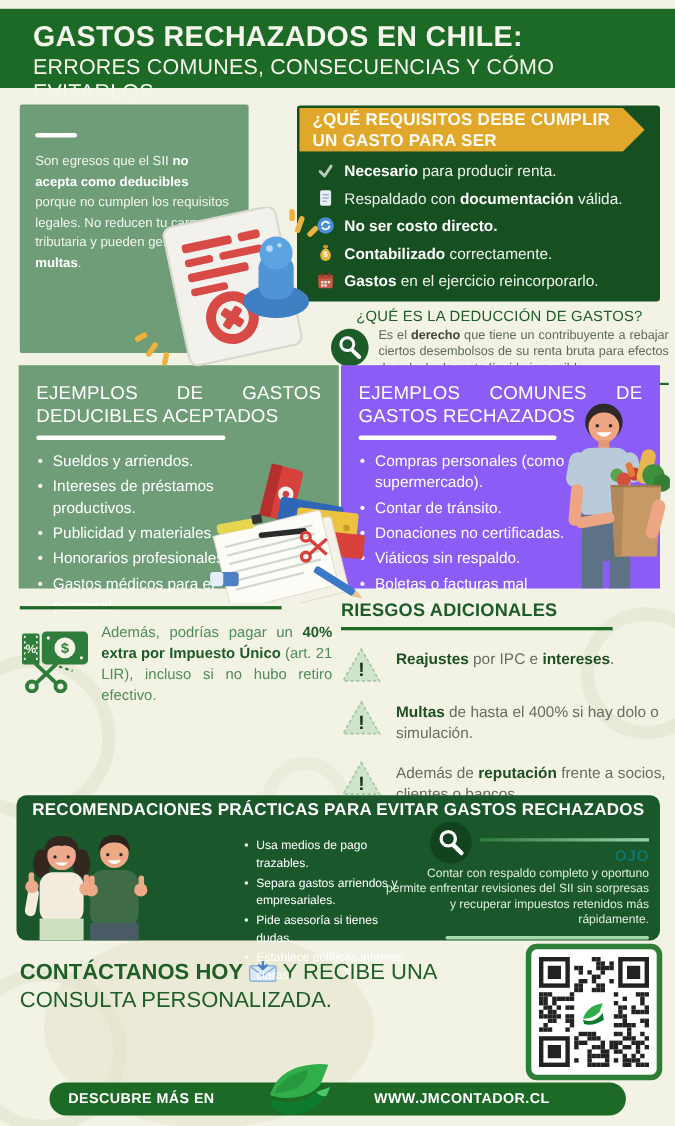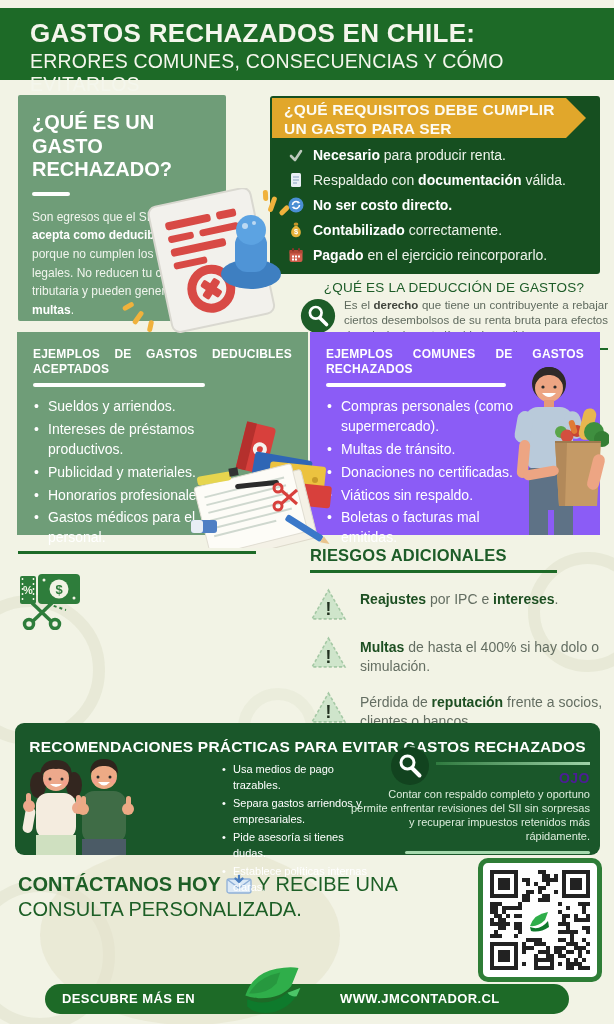--- a/index.html
+++ b/index.html
@@ -49,21 +49,21 @@
   .ded-row{display:flex;gap:8px;align-items:flex-start}
   .ded-ic{flex:0 0 36px}
   .ded-row p{font-size:11.5px;line-height:1.3;color:#5f6a5e;text-align:justify;
              border-bottom:2.5px solid #1d6a27;padding-bottom:5px}
   .ded-row .b{color:#41453d;font-weight:800}
 
   
   .ex-box{position:absolute;color:#fff;padding:15px 16px;z-index:1}
   .accepted{left:17px;top:332px;width:291px;height:203px;background:#6f9d78}
   .rejected{left:310px;top:332px;width:290px;height:203px;background:#8b5cf6}
-  .ex-box h3{font-size:12px;font-weight:700;line-height:1.25;text-align:justify;letter-spacing:.2px}
+  .ex-box h3{font-size:17px;font-weight:400;line-height:1.25;text-align:justify;letter-spacing:.2px}
   .exdiv{height:4px;background:#fff;border-radius:2px;margin:6px 0 10px}
   .accepted .exdiv{width:172px}.rejected .exdiv{width:180px}
   .ex-box ul{list-style:none;font-size:14px;line-height:1.42}
   .accepted ul{width:192px}.rejected ul{width:206px}
   .ex-box li{position:relative;padding-left:15px;margin-bottom:3px}
   .ex-box li::before{content:"•";position:absolute;left:1px}
   .supplies-ill{position:absolute;left:183px;top:410px;z-index:3}
   .man-ill{position:absolute;left:497px;top:358px;z-index:3}
 
   
@@ -79,32 +79,32 @@
   .risks{position:absolute;left:310px;top:546px;width:296px;z-index:1}
   .risks .sect-line{width:247px}
   .risk-row{display:flex;gap:13px;margin-top:15px;align-items:flex-start}
   .risk-ic{flex:0 0 37px}
   .risk-row p{font-size:14px;line-height:1.35;color:#646e62;padding-top:2px}
   .risk-row .b{color:#1d4f22}
 
   
   .rec-box{position:absolute;left:15px;top:723px;width:585px;height:132px;background:#1a572a;
            border-radius:9px;z-index:1}
-  .rec-box h3{text-align:center;font-size:15.5px;font-weight:800;color:#fff;padding-top:15px;
+  .rec-box h3{text-align:center;font-size:15.5px;font-weight:800;color:#fff;padding-top:5px;
               letter-spacing:.2px}
   .people-ill{position:absolute;left:20px;top:751px;z-index:2}
   .rec-list{position:absolute;left:222px;top:762px;width:150px;list-style:none;color:#fff;
             font-size:11px;line-height:1.45;z-index:2}
   .rec-list li{position:relative;padding-left:11px;margin-bottom:2px}
   .rec-list li::before{content:"•";position:absolute;left:0}
   .rec-right{position:absolute;left:350px;top:744px;width:240px;z-index:2}
   .rec-mag{position:absolute;left:40px;top:2px}
   .rec-line{position:absolute;left:86px;top:18px;right:0;height:3px;
             background:linear-gradient(to right,#2f7a3f,#9fd3a8)}
-  .rec-label{text-align:right;font-size:14px;font-weight:800;color:#4c1d95;margin-top:26px;
+  .rec-label{text-align:right;font-size:14px;font-weight:800;color:#0f766e;margin-top:26px;
              letter-spacing:.5px}
   .rec-note{text-align:right;font-size:11px;line-height:1.27;color:#dcecdc;margin-top:2px}
   .rec-bline{height:3px;background:#a6d9ae;margin:7px 0 0 55px;border-radius:2px}
 
   
   .cta{position:absolute;left:18px;top:862px;width:458px;color:#1d5f26;z-index:1}
   .cta-p{font-size:13px;font-weight:700;line-height:1.3;letter-spacing:.1px}
   .cta-p .b{font-weight:800}
   .contact{margin-top:10px;font-size:20px;font-weight:400;line-height:1.25}
   .contact strong{font-weight:800}
@@ -129,21 +129,20 @@
   <div class="coin ring" style="left:-35px;top:880px;width:150px;height:150px"></div>
   <div class="coin ring" style="left:238px;top:688px;width:80px;height:80px;opacity:.3"></div>
   <div class="blob" style="left:40px;top:845px;width:300px;height:180px"></div>
 
   <header class="header">
     <h1>GASTOS RECHAZADOS EN CHILE:</h1>
     <h2>ERRORES COMUNES, CONSECUENCIAS Y CÓMO EVITARLOS</h2>
   </header>
 
   <section class="what-box">
-    <h3>¿QUÉ ES UN GASTO RECHAZADO?</h3>
     <div class="wdiv"></div>
     <p><span>Son egresos que el SII </span><span class="b">no acepta como deducibles</span><span> porque no cumplen los requisitos legales. No reducen tu carga tributaria y pueden generar </span><span class="b">multas</span><span>.</span></p>
   </section>
 
   <svg class="stamp-ill" width="182" height="150" viewBox="0 0 182 150">
     <g transform="rotate(-12 90 75)">
       <rect x="38" y="8" width="104" height="128" rx="8" fill="#f2f1ec" stroke="#d9d8d0" stroke-width="2"></rect>
       <g fill="#d84a45">
         <rect x="52" y="26" width="46" height="8" rx="3"></rect>
           <rect x="104" y="26" width="20" height="8" rx="3"></rect>
@@ -221,21 +220,21 @@
         <rect x="4" y="1" width="2" height="3.5" rx="1" fill="#8a3428"></rect>
           <rect x="10" y="1" width="2" height="3.5" rx="1" fill="#8a3428"></rect>
         <g fill="#fff">
             <rect x="4" y="8.5" width="2" height="2"></rect>
             <rect x="7" y="8.5" width="2" height="2"></rect>
             <rect x="10" y="8.5" width="2" height="2"></rect>
             <rect x="4" y="11.5" width="2" height="2"></rect>
             <rect x="7" y="11.5" width="2" height="2"></rect>
           </g>
       </svg>
-      <span><span class="b">Pagado</span><span> en el ejercicio reincorporarlo.</span></span>
+      <span><span class="b">Gastos</span><span> en el ejercicio reincorporarlo.</span></span>
     </div>
   </div>
 
   <section class="deduction">
     <h4>¿QUÉ ES LA DEDUCCIÓN DE GASTOS?</h4>
     <div class="ded-row">
       <svg class="ded-ic" width="36" height="36" viewBox="0 0 40 40">
         <circle cx="20" cy="20" r="19" fill="#1d5c28"></circle>
         <circle cx="17.5" cy="16.5" r="6.5" fill="none" stroke="#fff" stroke-width="3"></circle>
         <line x1="22.5" y1="22.5" x2="29.5" y2="29.5" stroke="#fff" stroke-width="4" stroke-linecap="round"></line>
@@ -294,21 +293,21 @@
       <rect x="100" y="114" width="42" height="7" rx="2" fill="#3a78c9"></rect>
       <polygon points="142,114 151,117.5 142,121" fill="#e8c48e"></polygon>
     </g>
   </svg>
 
   <section class="ex-box rejected">
     <h3>EJEMPLOS COMUNES DE GASTOS RECHAZADOS</h3>
     <div class="exdiv"></div>
     <ul>
       <li>Compras personales (como supermercado).</li>
-      <li>Multas de tránsito.</li>
+      <li>Contar de tránsito.</li>
       <li>Donaciones no certificadas.</li>
       <li>Viáticos sin respaldo.</li>
       <li>Boletas o facturas mal emitidas.</li>
     </ul>
   </section>
 
   <svg class="man-ill" width="112" height="177" viewBox="0 0 112 177">
     <circle cx="52" cy="26" r="17" fill="#2e2a28"></circle>
     <circle cx="52" cy="30" r="14" fill="#eda583"></circle>
     <path d="M37,28 Q36,10 52,9 Q68,10 67,28 Q61,16 52,17 Q43,16 37,28 Z" fill="#2e2a28"></path>
@@ -351,20 +350,21 @@
         <circle cx="26" cy="14" r="1.5" fill="#f2f3e5"></circle>
           <circle cx="56" cy="32" r="1.5" fill="#f2f3e5"></circle>
         <line x1="30" y1="38" x2="48" y2="44" stroke="#2e7d3b" stroke-width="2" stroke-dasharray="3 3"></line>
         <g stroke="#2e7d3b" stroke-width="3.5" fill="none">
           <line x1="14" y1="56" x2="34" y2="37"></line>
             <line x1="34" y1="56" x2="14" y2="37"></line>
           <circle cx="11" cy="58" r="4.5"></circle>
             <circle cx="37" cy="58" r="4.5"></circle>
         </g>
       </svg>
+      <p class="cons-p2"><span>Además, podrías pagar un </span><span class="b">40% extra por Impuesto Único</span><span> (art. 21 LIR), incluso si no hubo retiro efectivo.</span></p>
     </div>
   </section>
 
   <section class="risks">
     <h3 class="sect-title">RIESGOS ADICIONALES</h3>
     <div class="sect-line"></div>
     <div class="risk-row">
       <svg class="risk-ic" width="37" height="33" viewBox="0 0 36 32">
         <polygon points="18,2 34,30 2,30" fill="#cfe5cb" stroke="#a4c8a4" stroke-width="1.5" stroke-dasharray="3 2"></polygon>
         <text x="18" y="26" text-anchor="middle" font-size="17" font-weight="bold" fill="#20301f" font-family="Liberation Sans, sans-serif">!</text>
@@ -376,21 +376,21 @@
         <polygon points="18,2 34,30 2,30" fill="#cfe5cb" stroke="#a4c8a4" stroke-width="1.5" stroke-dasharray="3 2"></polygon>
         <text x="18" y="26" text-anchor="middle" font-size="17" font-weight="bold" fill="#20301f" font-family="Liberation Sans, sans-serif">!</text>
       </svg>
       <p><span class="b">Multas</span><span> de hasta el 400% si hay dolo o simulación.</span></p>
     </div>
     <div class="risk-row">
       <svg class="risk-ic" width="37" height="33" viewBox="0 0 36 32">
         <polygon points="18,2 34,30 2,30" fill="#cfe5cb" stroke="#a4c8a4" stroke-width="1.5" stroke-dasharray="3 2"></polygon>
         <text x="18" y="26" text-anchor="middle" font-size="17" font-weight="bold" fill="#20301f" font-family="Liberation Sans, sans-serif">!</text>
       </svg>
-      <p><span>Pérdida de </span><span class="b">reputación</span><span> frente a socios, clientes o bancos.</span></p>
+      <p><span>Además de </span><span class="b">reputación</span><span> frente a socios, clientes o bancos.</span></p>
     </div>
   </section>
 
   <section class="rec-box">
     <h3>RECOMENDACIONES PRÁCTICAS PARA EVITAR GASTOS RECHAZADOS</h3>
   </section>
   <svg class="people-ill" width="122" height="104" viewBox="0 0 122 104">
     <ellipse cx="18" cy="34" rx="8" ry="13" fill="#33261f"></ellipse>
       <ellipse cx="54" cy="34" rx="8" ry="13" fill="#33261f"></ellipse>
     <circle cx="36" cy="27" r="13" fill="#eda98c"></circle>

